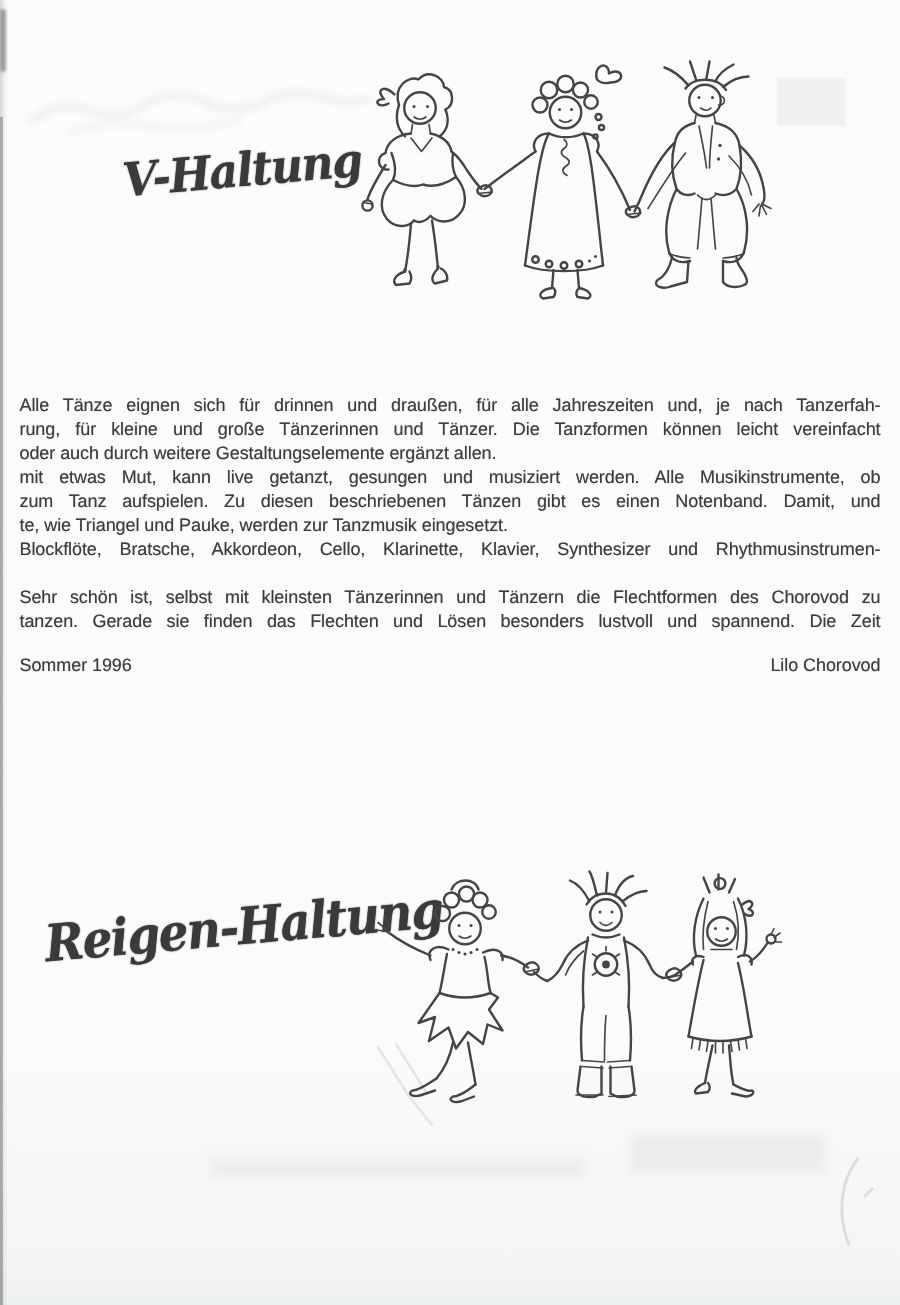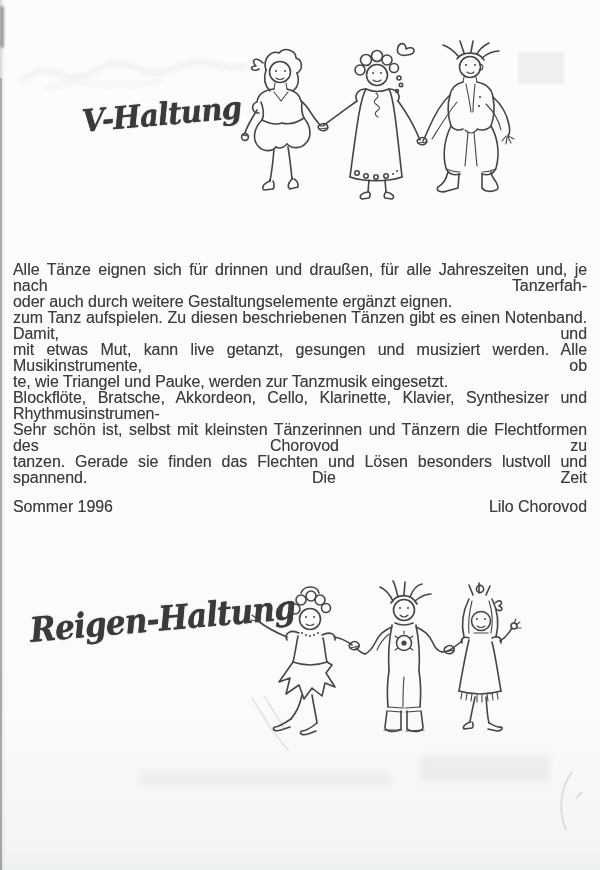--- a/index.html
+++ b/index.html
@@ -21,24 +21,24 @@
   .bleed-mark{position:absolute;left:530px;top:768px;opacity:.18;filter:blur(.5px);}
 
   
   .caption{position:absolute;font-family:"DejaVu Serif", serif;font-style:italic;font-weight:bold;
     color:#3a3a38;white-space:nowrap;text-shadow:0 0 1px #3a3a38;transform-origin:left center;}
   .caption-top{left:82px;top:103px;font-size:31px;transform:rotate(-5deg) scaleX(.95);letter-spacing:-1px;}
   .caption-bottom{left:30px;top:610px;font-size:34px;transform:rotate(-5deg) scaleX(.92);letter-spacing:-1px;}
 
   
   .text-block{position:absolute;left:13px;top:262px;width:574px;color:#3d3d3d;
-    font-size:16px;line-height:16px;letter-spacing:-0.05px;
+    font-size:12px;line-height:16px;letter-spacing:-0.05px;
     text-shadow:0 0 .5px rgba(61,61,61,.55);}
   .para{margin:0;}
-  .space-before{}
+  .space-before{margin-top:16px;}
   .line{text-align:justify;text-align-last:justify;}
   .line.last{text-align-last:left;}
   .footer-row{display:flex;justify-content:space-between;margin-top:13px;}
 
   
   .illu{position:absolute;}
   .illu-top{left:230px;top:40px;}
   .illu-bottom{left:238px;top:580px;}
   .sketch path, .sketch circle{fill:none;stroke:#454543;stroke-width:1.6;
     stroke-linecap:round;stroke-linejoin:round;}
@@ -163,25 +163,26 @@
       <path class="thin" d="M216 129 C221 131 226 132 230 132 M266 129 C261 131 256 132 252 132"></path>
       <path d="M218 132 C216 140 212 145 208 147 C205 151 212 153 217 151 L228 148 L229 134"></path>
       <path d="M252 134 L252 148 C255 152 262 152 266 150 C270 149 267 143 264 139 C262 136 261 134 261 132"></path>
     </g>
   </svg>
 
   <div class="text-block">
     <div>
         <div class="para">
           <div class="line">Alle Tänze eignen sich für drinnen und draußen, für alle Jahreszeiten und, je nach Tanzerfah-</div>
-          <div class="line last">oder auch durch weitere Gestaltungselemente ergänzt eignen.</div>
+          <div class="line">rung, für kleine und große Tänzerinnen und Tänzer. Die Tanzformen können leicht vereinfacht</div>
+          <div class="line last">oder auch durch weitere Gestaltungselemente ergänzt allen.</div>
         </div>
         <div class="para">
+          <div class="line">mit etwas Mut, kann live getanzt, gesungen und musiziert werden. Alle Musikinstrumente, ob</div>
           <div class="line">zum Tanz aufspielen. Zu diesen beschriebenen Tänzen gibt es einen Notenband. Damit, und</div>
-          <div class="line">mit etwas Mut, kann live getanzt, gesungen und musiziert werden. Alle Musikinstrumente, ob</div>
           <div class="line last">te, wie Triangel und Pauke, werden zur Tanzmusik eingesetzt.</div>
           <div class="line">Blockflöte, Bratsche, Akkordeon, Cello, Klarinette, Klavier, Synthesizer und Rhythmusinstrumen-</div>
         </div>
         <div class="para space-before">
           <div class="line">Sehr schön ist, selbst mit kleinsten Tänzerinnen und Tänzern die Flechtformen des Chorovod zu</div>
           <div class="line">tanzen. Gerade sie finden das Flechten und Lösen besonders lustvoll und spannend. Die Zeit</div>
         </div>
       </div>
     <div class="footer-row">
       <span>Sommer 1996</span>

